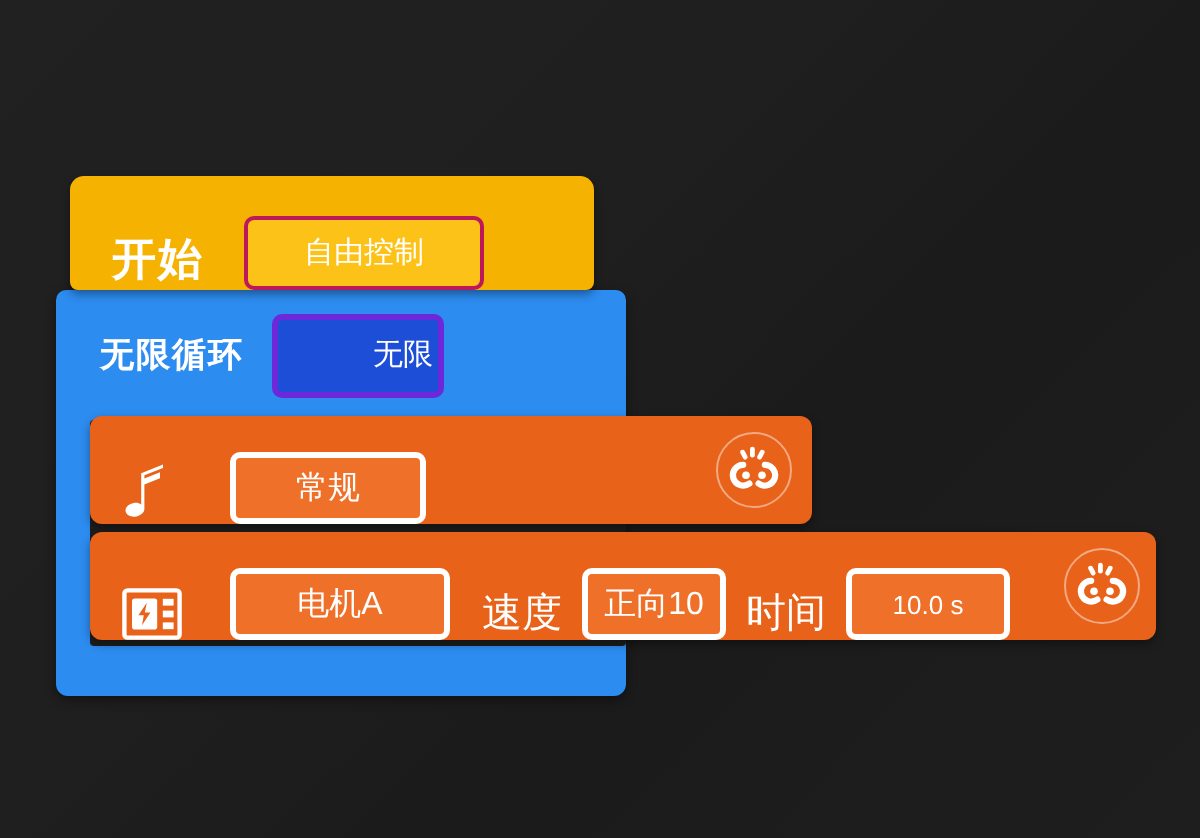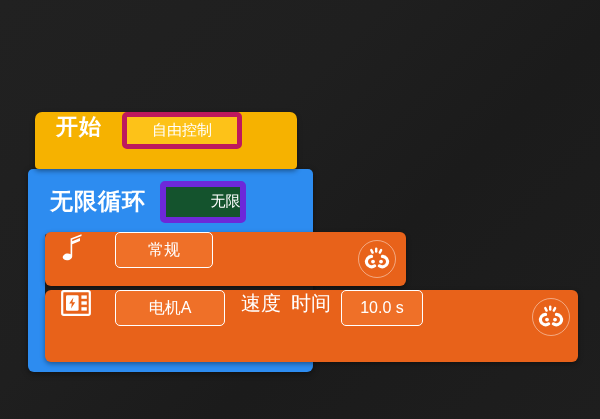--- a/index.html
+++ b/index.html
@@ -22,23 +22,22 @@
     background:
       linear-gradient(135deg, #212121 0%, #1f1f1f 38%, #1b1b1b 62%, #1e1e1e 100%);
     overflow: hidden;
   }
 
   
   .block {
     position: absolute;
     box-sizing: border-box;
     display: flex;
-    align-items: flex-start;
+    align-items: flex-end;
     border-radius: 6px;
-    margin-top: 24px;
   }
 
   .block-title {
     color: #ffffff;
     font-weight: bold;
     letter-spacing: 1px;
     white-space: nowrap;
     user-select: none;
   }
 
@@ -72,21 +71,21 @@
     z-index: 6;
   }
   #start-block .block-title {
     font-size: 22px;
   }
   #start-block .field {
     margin-left: 20px;
     width: 120px;
     height: 37px;
     background: #fdc218;
-    border: 5px solid #be185d;
+    border: 2px solid #be185d;
     font-size: 15px;
   }
 
   
   #forever-block {
     left: 28px;
     top: 145px;
     width: 285px;
     height: 203px;
     background: #2d8cf0;
@@ -100,28 +99,28 @@
     left: 0;
     top: 0;
     width: 285px;
     height: 65px;
     display: flex;
     align-items: center;
     padding-left: 22px;
     box-sizing: border-box;
   }
   #forever-header .block-title {
-    font-size: 23px;
+    font-size: 17px;
   }
   #forever-header .field {
     margin-left: 14px;
     width: 86px;
     height: 42px;
-    background: #14532d;
-    border: 6px solid #6d28d9;
+    background: #1d4ed8;
+    border: 3px solid #6d28d9;
     font-size: 15px;
     padding-left: 45px;
   }
   
   #forever-mouth {
     position: absolute;
     left: 17px;
     top: 65px;
     width: 268px;
     height: 113px;
@@ -132,34 +131,34 @@
   
   .orange-block {
     background: #e8621a;
     border-radius: 6px;
     box-shadow: 0 2px 5px rgba(0,0,0,0.38);
     padding-left: 16px;
     z-index: 5;
   }
   .orange-block .field {
     background: #ef7028;
-    border: 1px solid #ffffff;
+    border: 3px solid #ffffff;
   }
 
   #music-block {
     left: 45px;
     top: 208px;
     width: 361px;
     height: 54px;
   }
   #motor-block {
     left: 45px;
     top: 266px;
     width: 533px;
-    height: 72px;
+    height: 54px;
   }
 
   
   .blk-icon {
     display: flex;
     align-items: center;
     justify-content: center;
     flex: 0 0 auto;
   }
 
@@ -183,21 +182,21 @@
   #motor-eyes { right: 8px;  top: 8px; }
 
   
   #music-mode-field  { margin-left: 28px; width: 98px;  height: 36px; font-size: 16px; }
   #music-sound-field { margin-left: 22px; width: 86px;  height: 36px; font-size: 16px; }
 
   #motor-port-field  { margin-left: 24px; width: 110px; height: 36px; font-size: 16px; }
   #motor-speed-label { margin-left: 16px; font-size: 20px; }
   #motor-speed-field { margin-left: 10px; width: 72px;  height: 36px; font-size: 16px; }
   #motor-time-label  { margin-left: 10px; font-size: 20px; }
-  #motor-time-field  { margin-left: 10px; width: 82px;  height: 36px; font-size: 16px; }
+  #motor-time-field  { margin-left: 10px; width: 82px;  height: 36px; font-size: 13px; }
 </style>
 </head>
 <body>
 
 <div id="canvas">
 
   <div class="block" id="forever-block">
     <div id="forever-header">
       <span class="block-title">无限循环</span>
       <span class="field">无限</span>
@@ -246,20 +245,21 @@
         <rect x="20.4" y="5.4" width="5.4" height="3.4" fill="#ffffff"></rect>
         <rect x="20.4" y="11.3" width="5.4" height="3.4" fill="#ffffff"></rect>
         <rect x="20.4" y="17.2" width="5.4" height="3.4" fill="#ffffff"></rect>
       </svg>
     </span>
 
     <span class="field" id="motor-port-field">电机A</span>
 
     <span class="plain-label" id="motor-speed-label">速度</span>
 
+    <span class="field" id="motor-speed-field">正向10</span>
 
     <span class="plain-label" id="motor-time-label">时间</span>
 
     <span class="field" id="motor-time-field">10.0 s</span>
 
     <span class="eyes-btn" id="motor-eyes">
       <svg width="28" height="24" viewBox="0 0 28 24" aria-hidden="true">
         <g fill="none" stroke="#ffffff" stroke-width="2.4" stroke-linecap="round">
           <path d="M13.2 4.6 L13.2 1.6"></path>
           <path d="M9.6 5.6 L8.3 3.1"></path>

